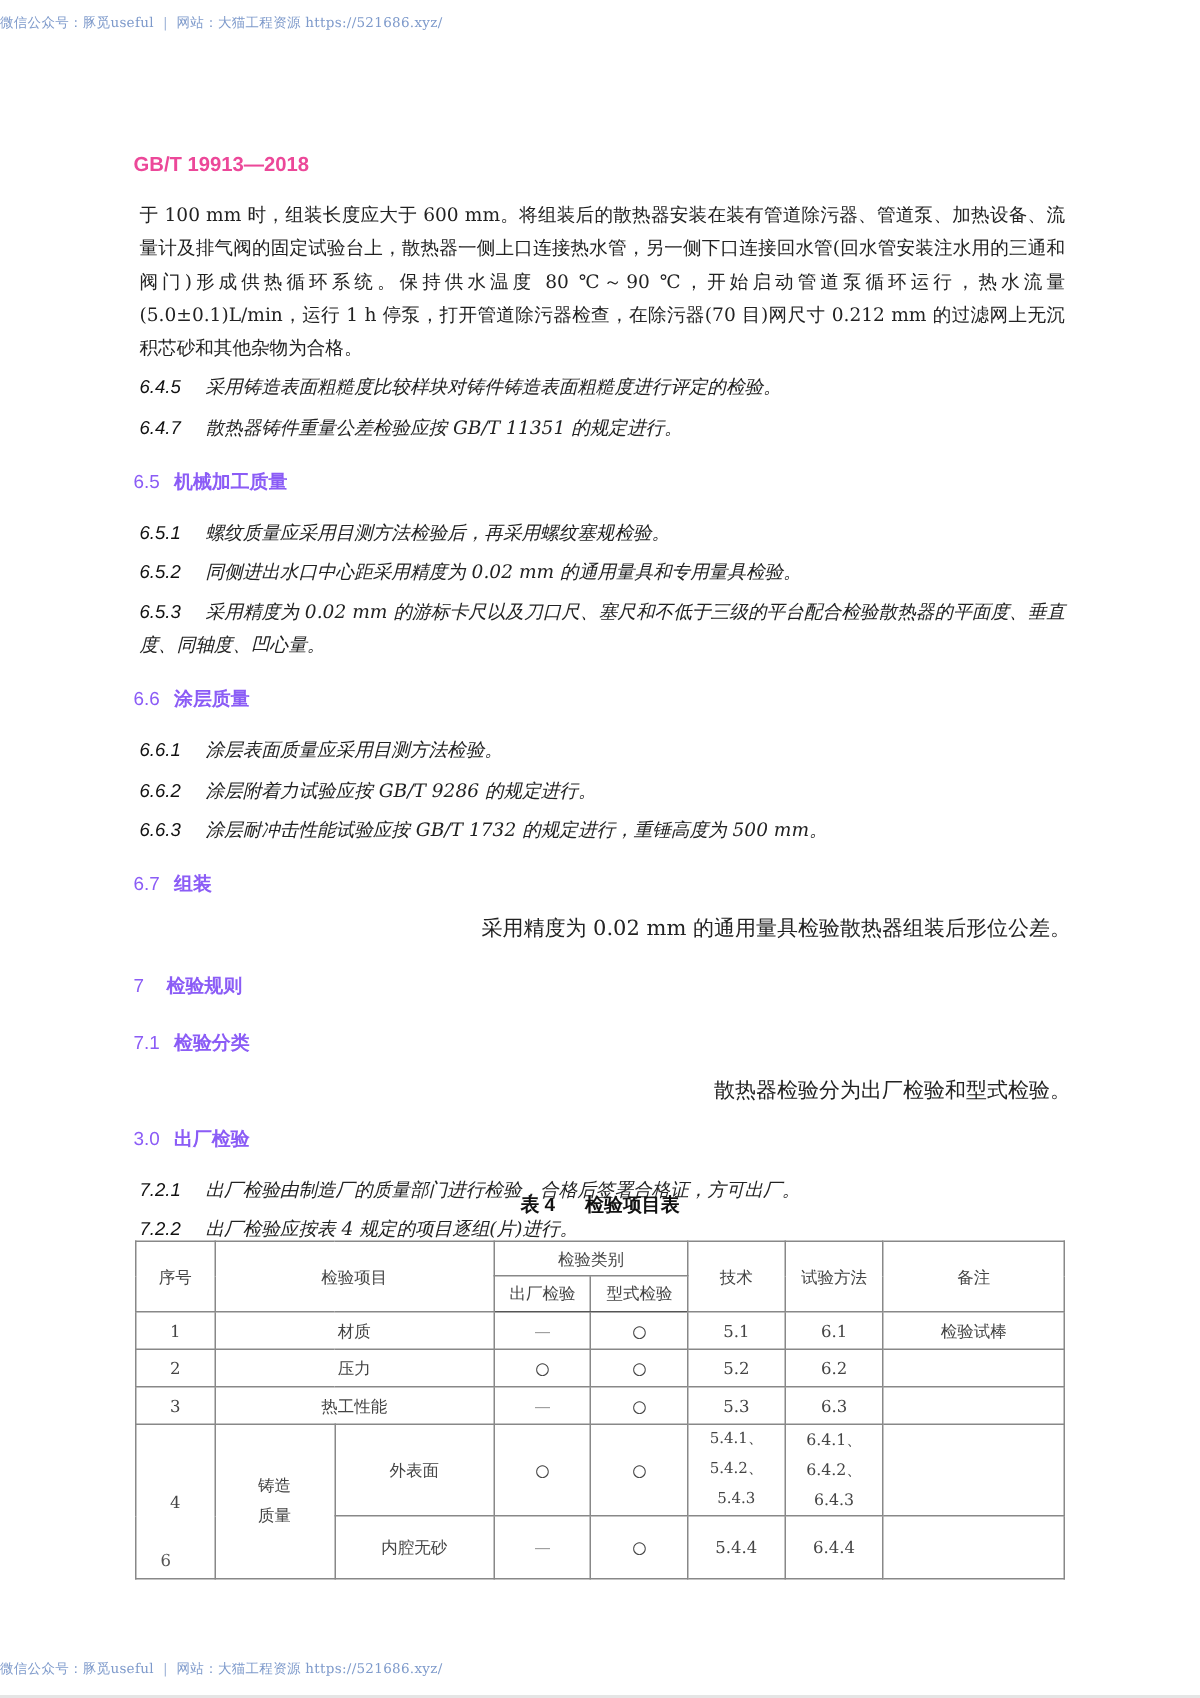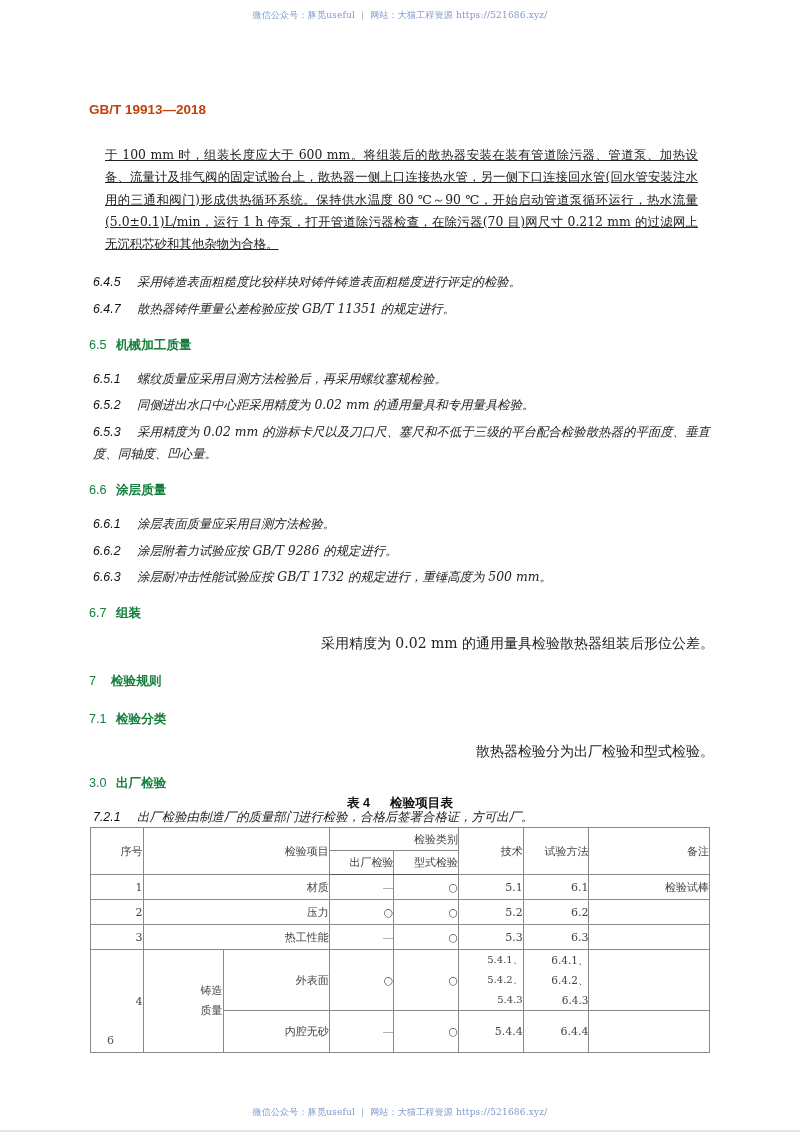--- a/index.html
+++ b/index.html
@@ -2,61 +2,61 @@
 <html><head>
 <meta charset="utf-8">
 <style>
   html, body { margin: 0; padding: 0; }
   body {
     width: 800px; height: 1132px; position: relative; overflow: hidden;
     background: #ffffff; color: #222;
     font-family: "DejaVu Serif", "Liberation Serif", serif;
   }
   .watermark {
-    position: absolute; left: 0; width: 800px; text-align: center;
+    position: absolute; left: 0; width: 800px; text-align: left;
     font-size: 9px; color: #7e9acb; letter-spacing: 0.2px;
   }
   .wm-top { top: 9px; }
   .wm-bot { top: 1106px; }
   .bottom-rule { position: absolute; left: 0; top: 1130px; width: 800px; height: 2px; background: #e5e5e5; }
 
   .std-header {
     position: absolute; left: 89px; top: 102px;
     font-family: "Liberation Sans", "DejaVu Sans", sans-serif;
-    font-weight: bold; font-size: 13.5px; color: #c2410c;
+    font-weight: bold; font-size: 13.5px; color: #ec4899;
   }
   .content { position: absolute; left: 89px; top: 128px; width: 625px; }
-  .para { font-size: 12.4px; line-height: 22.3px; text-align: justify; margin: 16px; text-decoration: underline; }
+  .para { font-size: 12.4px; line-height: 22.3px; text-align: justify; margin: 4px; }
   .clause { font-size: 12.4px; line-height: 22.3px; margin: 4px; white-space: nowrap; font-style: italic; }
   .clause .num {
     font-family: "Liberation Sans", "DejaVu Sans", sans-serif; font-size: 12.4px;
     display: inline-block; width: 44px; color: #111;
   }
   .clause.wrap { white-space: normal; text-align: justify; }
   .heading {
     font-family: "Liberation Sans", "DejaVu Sans", sans-serif; font-weight: bold;
-    font-size: 12.6px; margin: 0; color: #15803d; line-height: 22px;
+    font-size: 12.6px; margin: 0; color: #8b5cf6; line-height: 22px;
   }
   .heading .num { display: inline-block; width: 27px; font-weight: normal; }
   .heading.lvl1 .num { width: 22px; }
   .indent { padding-left: 25px; font-size: 14px; line-height: 22px; margin: 0; text-align: right; }
 
   .table-caption {
     position: absolute; left: 0; width: 800px; top: 795px; text-align: center;
     font-family: "Liberation Sans", "DejaVu Sans", sans-serif; font-weight: bold; font-size: 12.6px; color: #111;
   }
   .table-caption .cap-num { margin-right: 20px; }
 
   table.insp {
     position: absolute; left: 90px; top: 827px; width: 620px;
     border-collapse: collapse; font-size: 11px; color: #444;
     border: 1.6px solid #555;
   }
   table.insp td {
-    border: 1px solid #888; text-align: right; vertical-align: middle; padding: 0;
+    border: 1px solid #888; text-align: center; vertical-align: middle; padding: 0;
   }
   table.insp tr.hdr-bottom td { border-bottom: 1.6px solid #555; }
   .dash { color: #999; }
   .page-num { position: absolute; left: 107px; top: 1034px; font-size: 11px; color: #555; }
 </style>
 </head>
 <body>
 
 <div class="watermark wm-top">微信公众号：豚觅useful ｜ 网站：大猫工程资源 https://521686.xyz/</div>
 
@@ -92,20 +92,21 @@
 
   <div style="height:16px"></div>
   <p class="heading"><span class="num">7.1</span><span>检验分类</span></p>
   <div style="height:10px"></div>
   <p class="indent">散热器检验分为出厂检验和型式检验。</p>
 
   <div style="height:10px"></div>
   <p class="heading"><span class="num">3.0</span><span>出厂检验</span></p>
   <div style="height:8px"></div>
   <p class="clause"><span class="num">7.2.1</span><span>出厂检验由制造厂的质量部门进行检验，合格后签署合格证，方可出厂。</span></p>
+  <p class="clause"><span class="num">7.2.2</span><span>出厂检验应按表 4 规定的项目逐组(片)进行。</span></p>
 </div>
 
 <div class="table-caption">
   <span class="cap-num">表 4</span><span>检验项目表</span>
 </div>
 
 <table class="insp">
   <colgroup>
     <col style="width:48px">
       <col style="width:73px">

